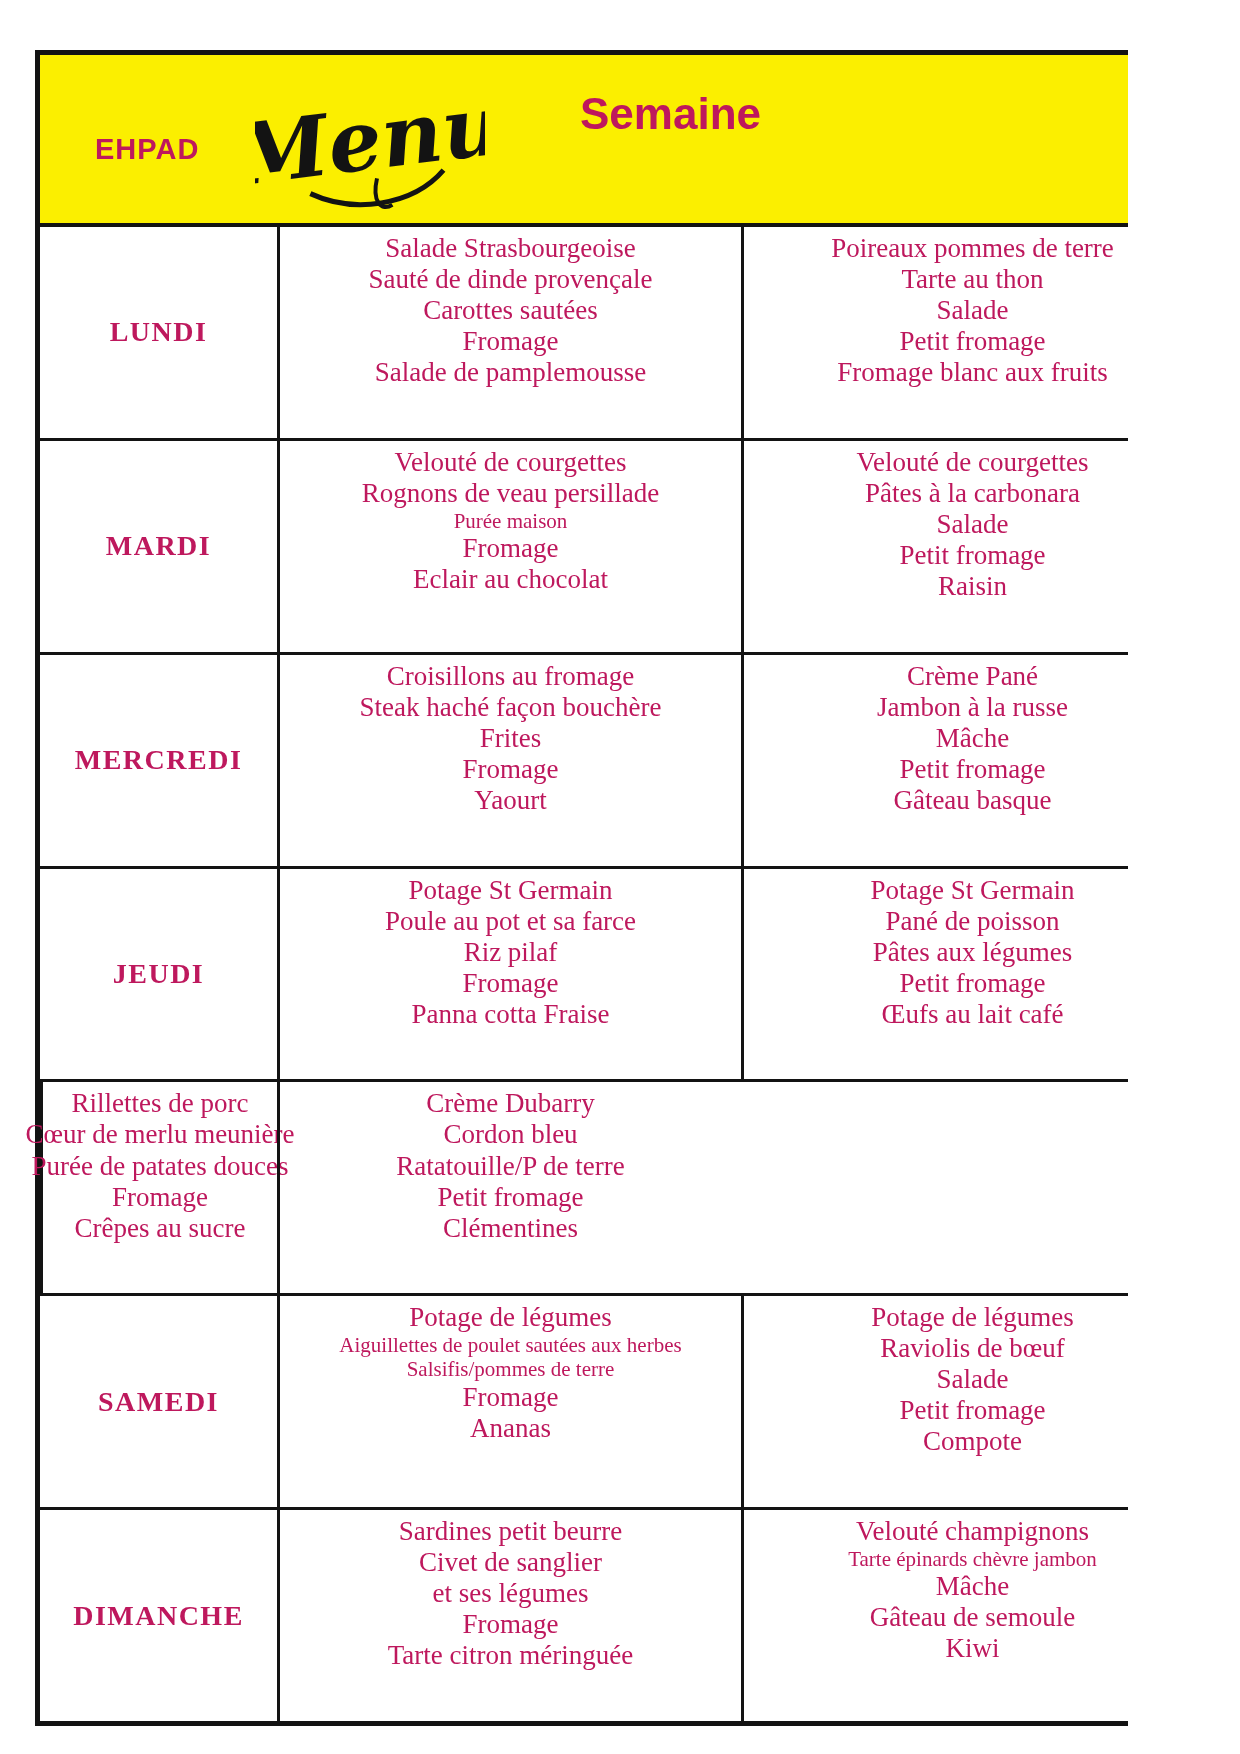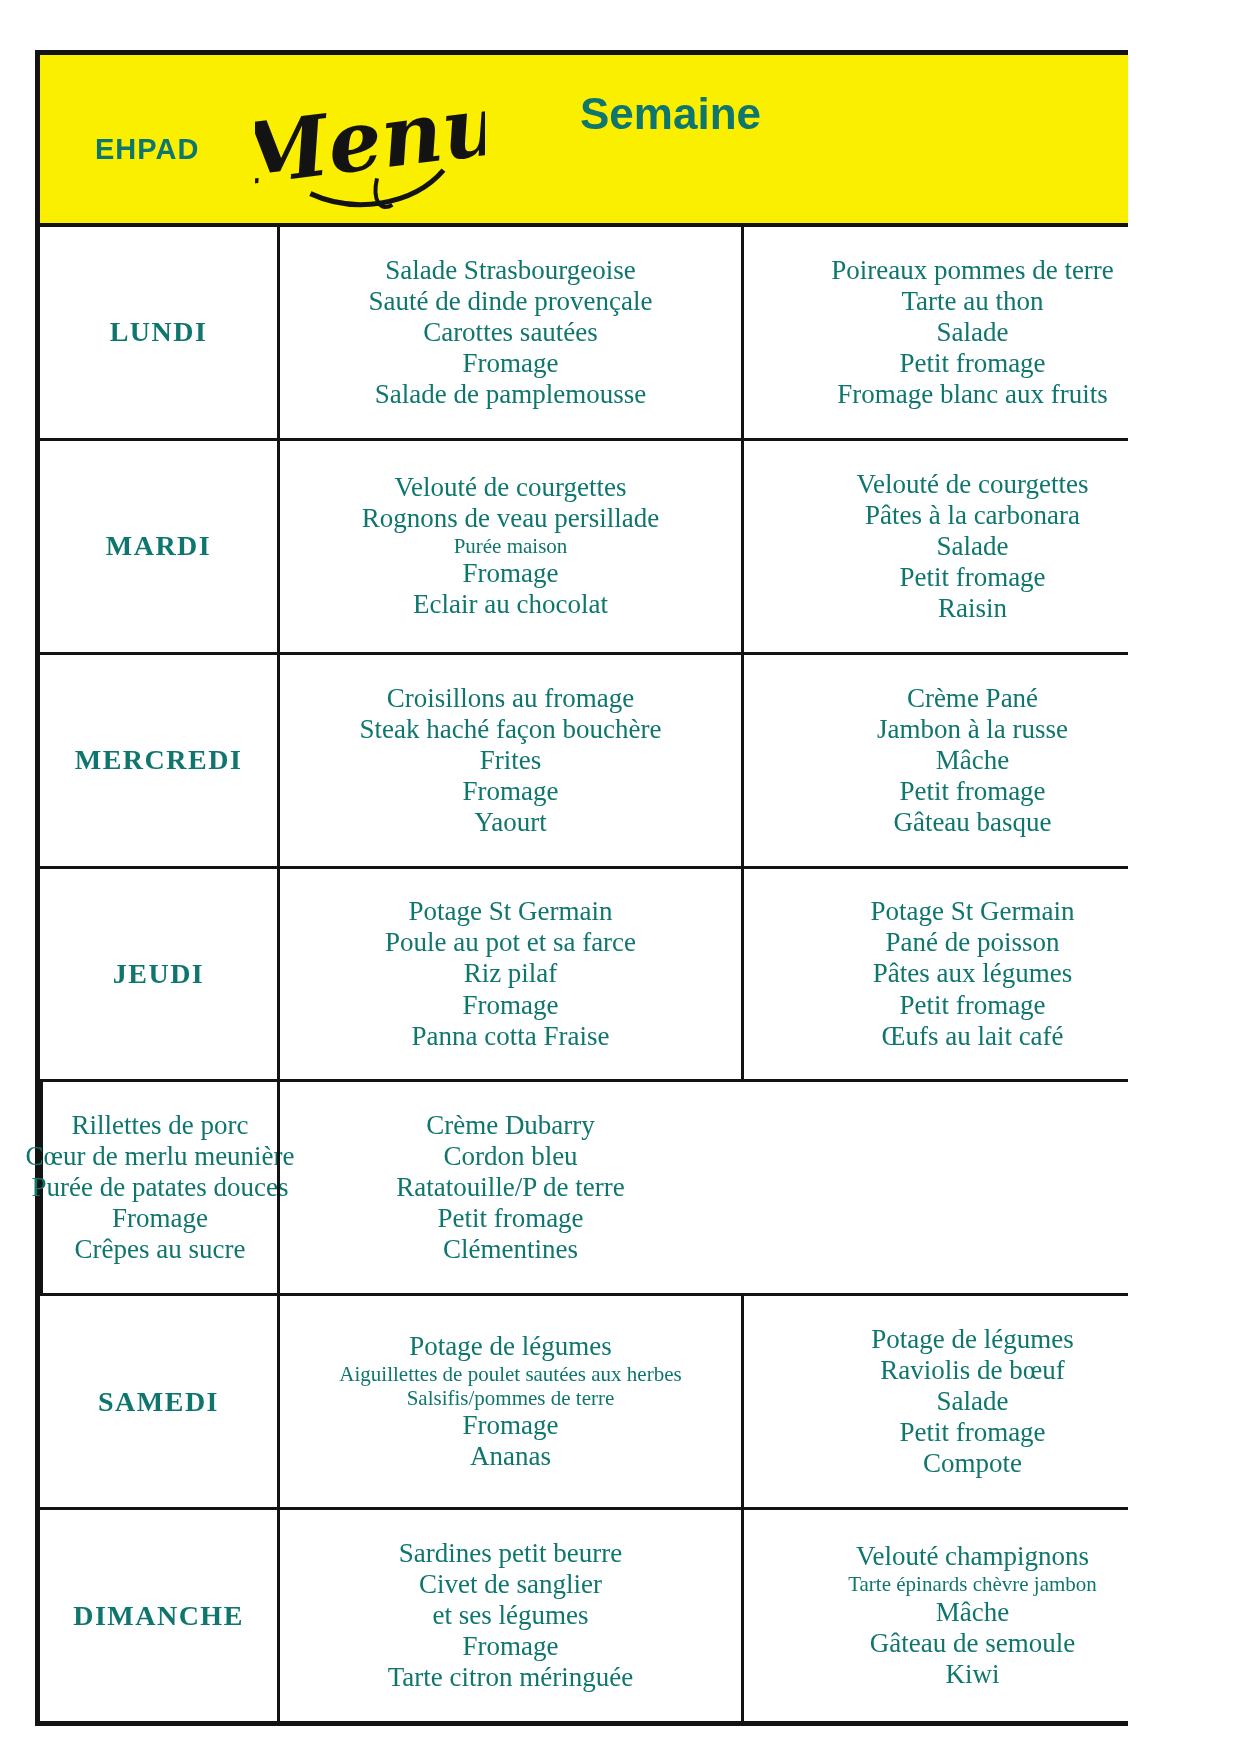--- a/index.html
+++ b/index.html
@@ -1,18 +1,18 @@
 <!DOCTYPE html>
 <html><head>
 <meta charset="utf-8">
 <style>
   html,body { margin:0; padding:0; background:#ffffff; }
   .page {
     position:relative; width:1128px; height:1754px; background:#ffffff;
-    font-family:"Liberation Serif", serif; color:#0f766e; overflow:hidden;
+    font-family:"Liberation Serif", serif; color:#be185d; overflow:hidden;
   }
   .sheet {
     position:absolute; left:35px; top:50px; width:1171px; height:1676px;
     border:5px solid #131313; box-sizing:border-box;
     display:flex; flex-direction:column; background:#ffffff;
   }
   
   .header {
     position:relative; height:172px; flex:0 0 172px;
     background:#fbef00; border-bottom:4px solid #131313; box-sizing:border-box;
@@ -38,21 +38,21 @@
     flex:1 1 0; display:grid; grid-template-columns:237px 464px 1fr;
     border-top:3px solid #131313; box-sizing:border-box;
   }
   .row:first-child { border-top:none; }
   .day-cell {
     display:flex; align-items:center; justify-content:center;
     font-weight:bold; font-size:28px; letter-spacing:1.5px;font-family:Liberation Serif, serif;
   }
   .menu-cell {
     border-left:3px solid #131313; box-sizing:border-box;
-    display:flex; flex-direction:column; justify-content:center;
+    display:flex; flex-direction:column; justify-content:flex-start;
     align-items:center; text-align:center; padding:6px 4px;
   }
   .dish { font-size:27px; line-height:1.15; white-space:nowrap; }
   .dish.small { font-size:21px; }
 </style>
 </head>
 <body>
 
 <div class="page">
   <div class="sheet">

